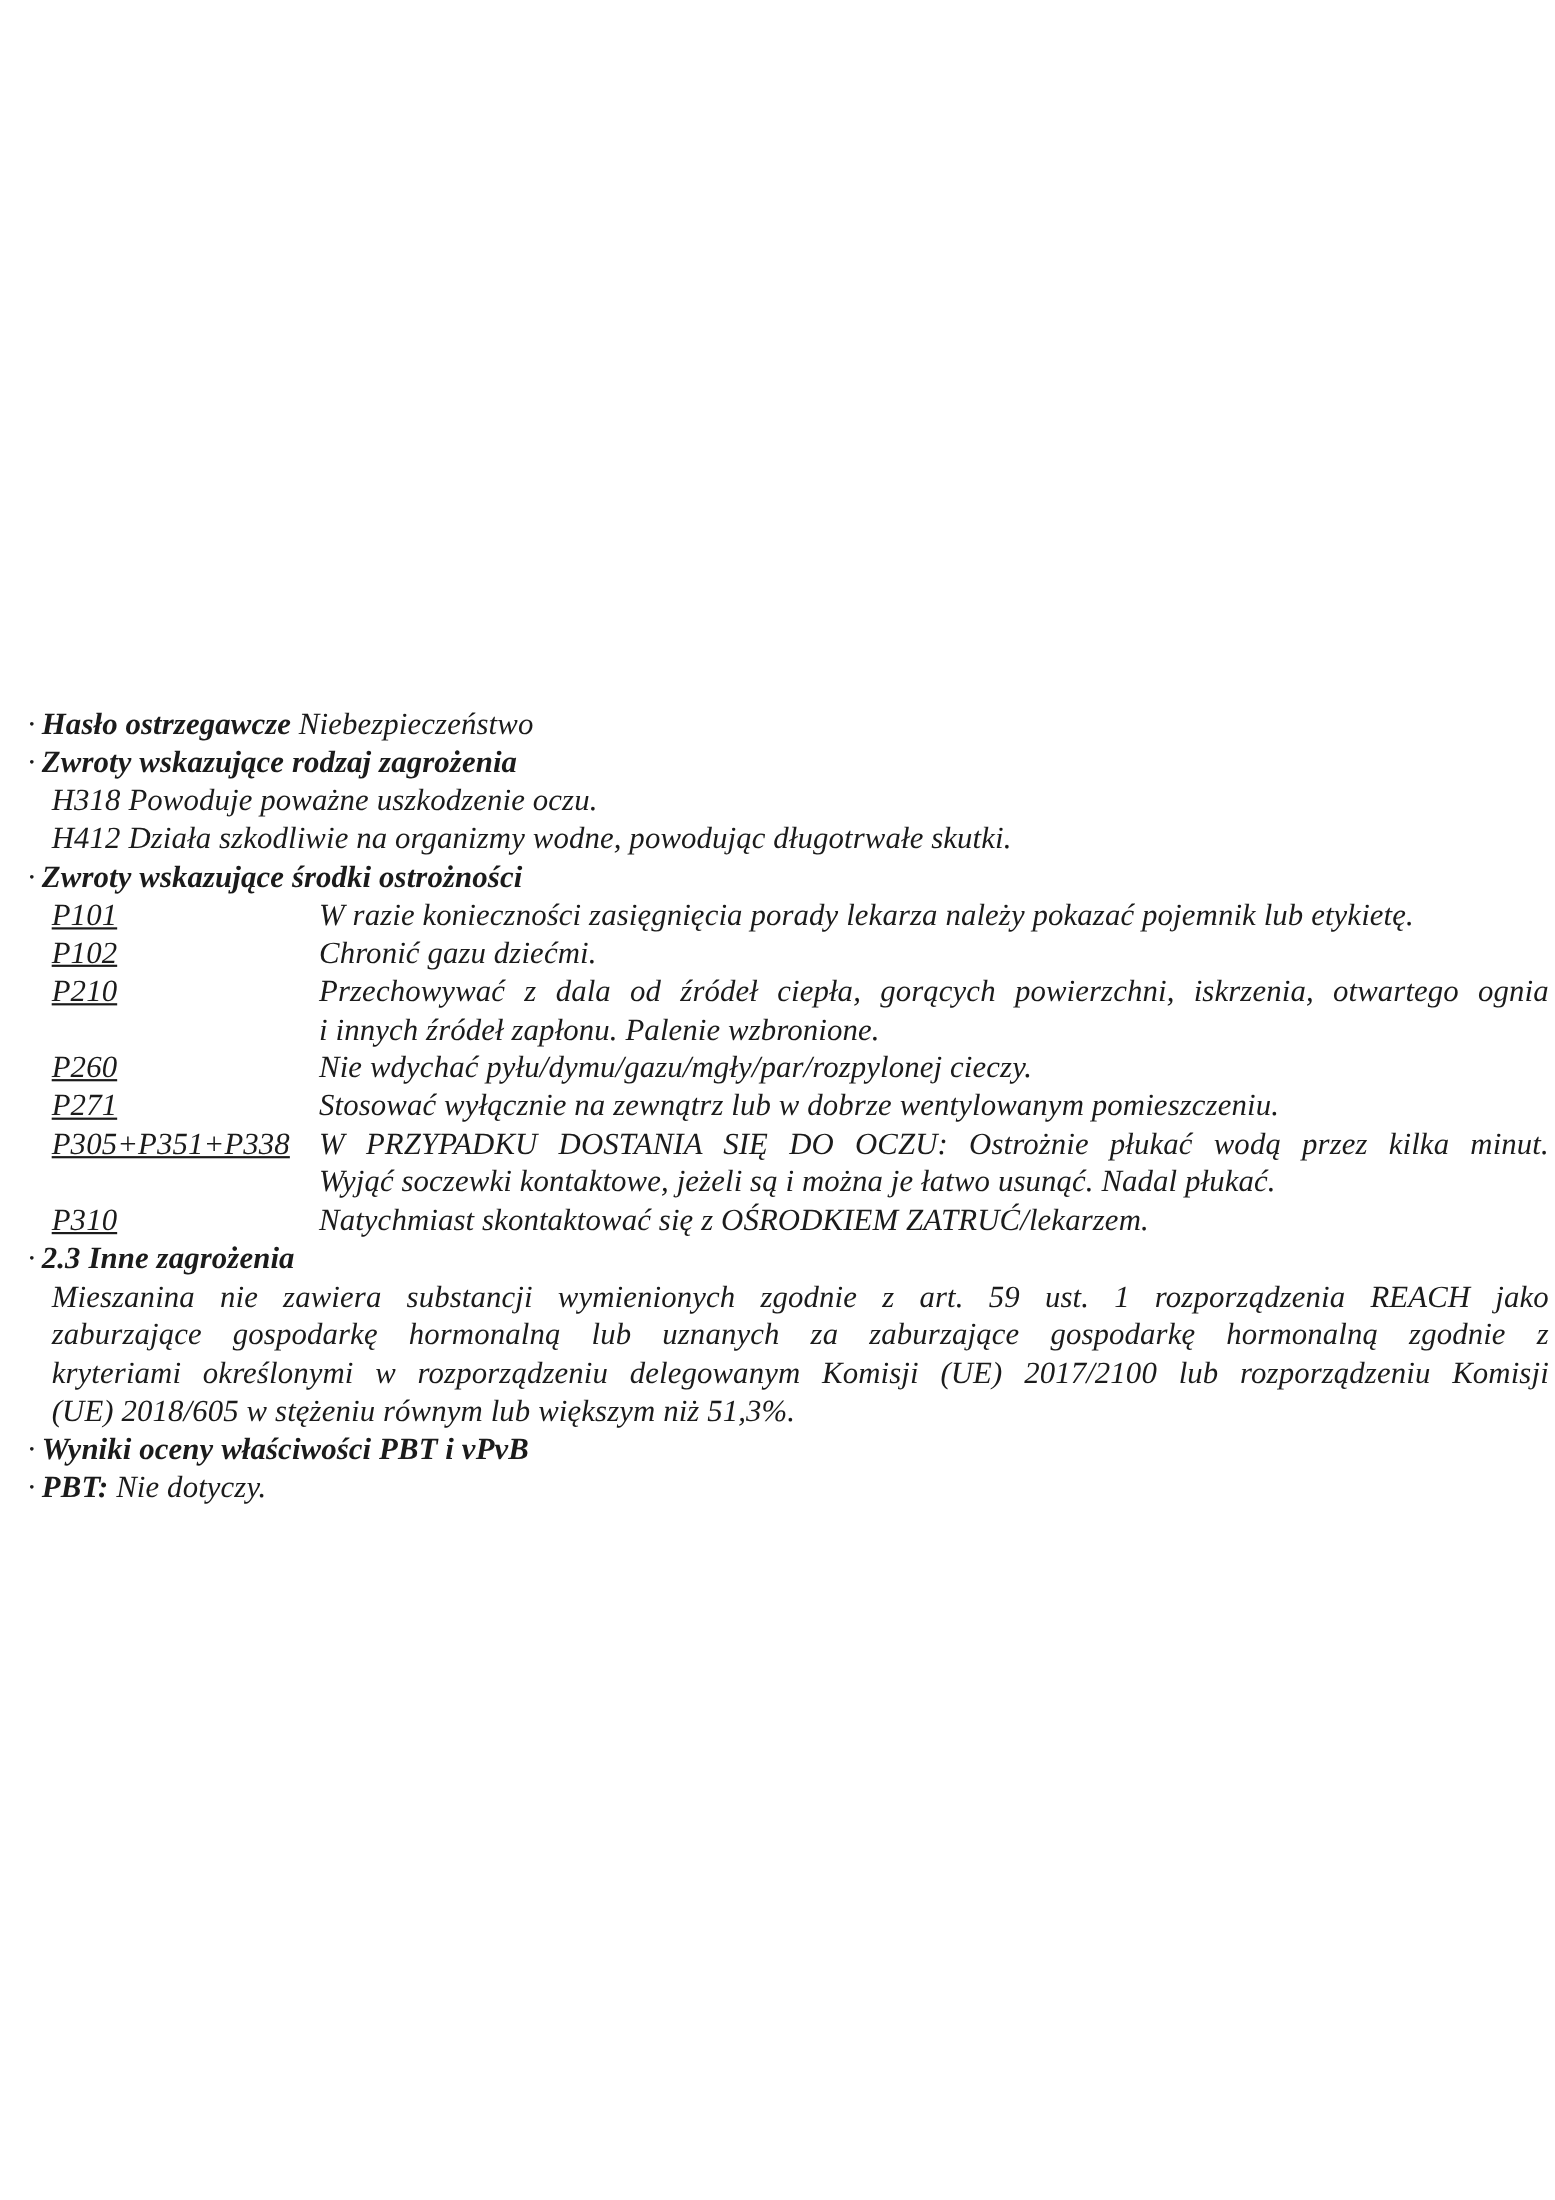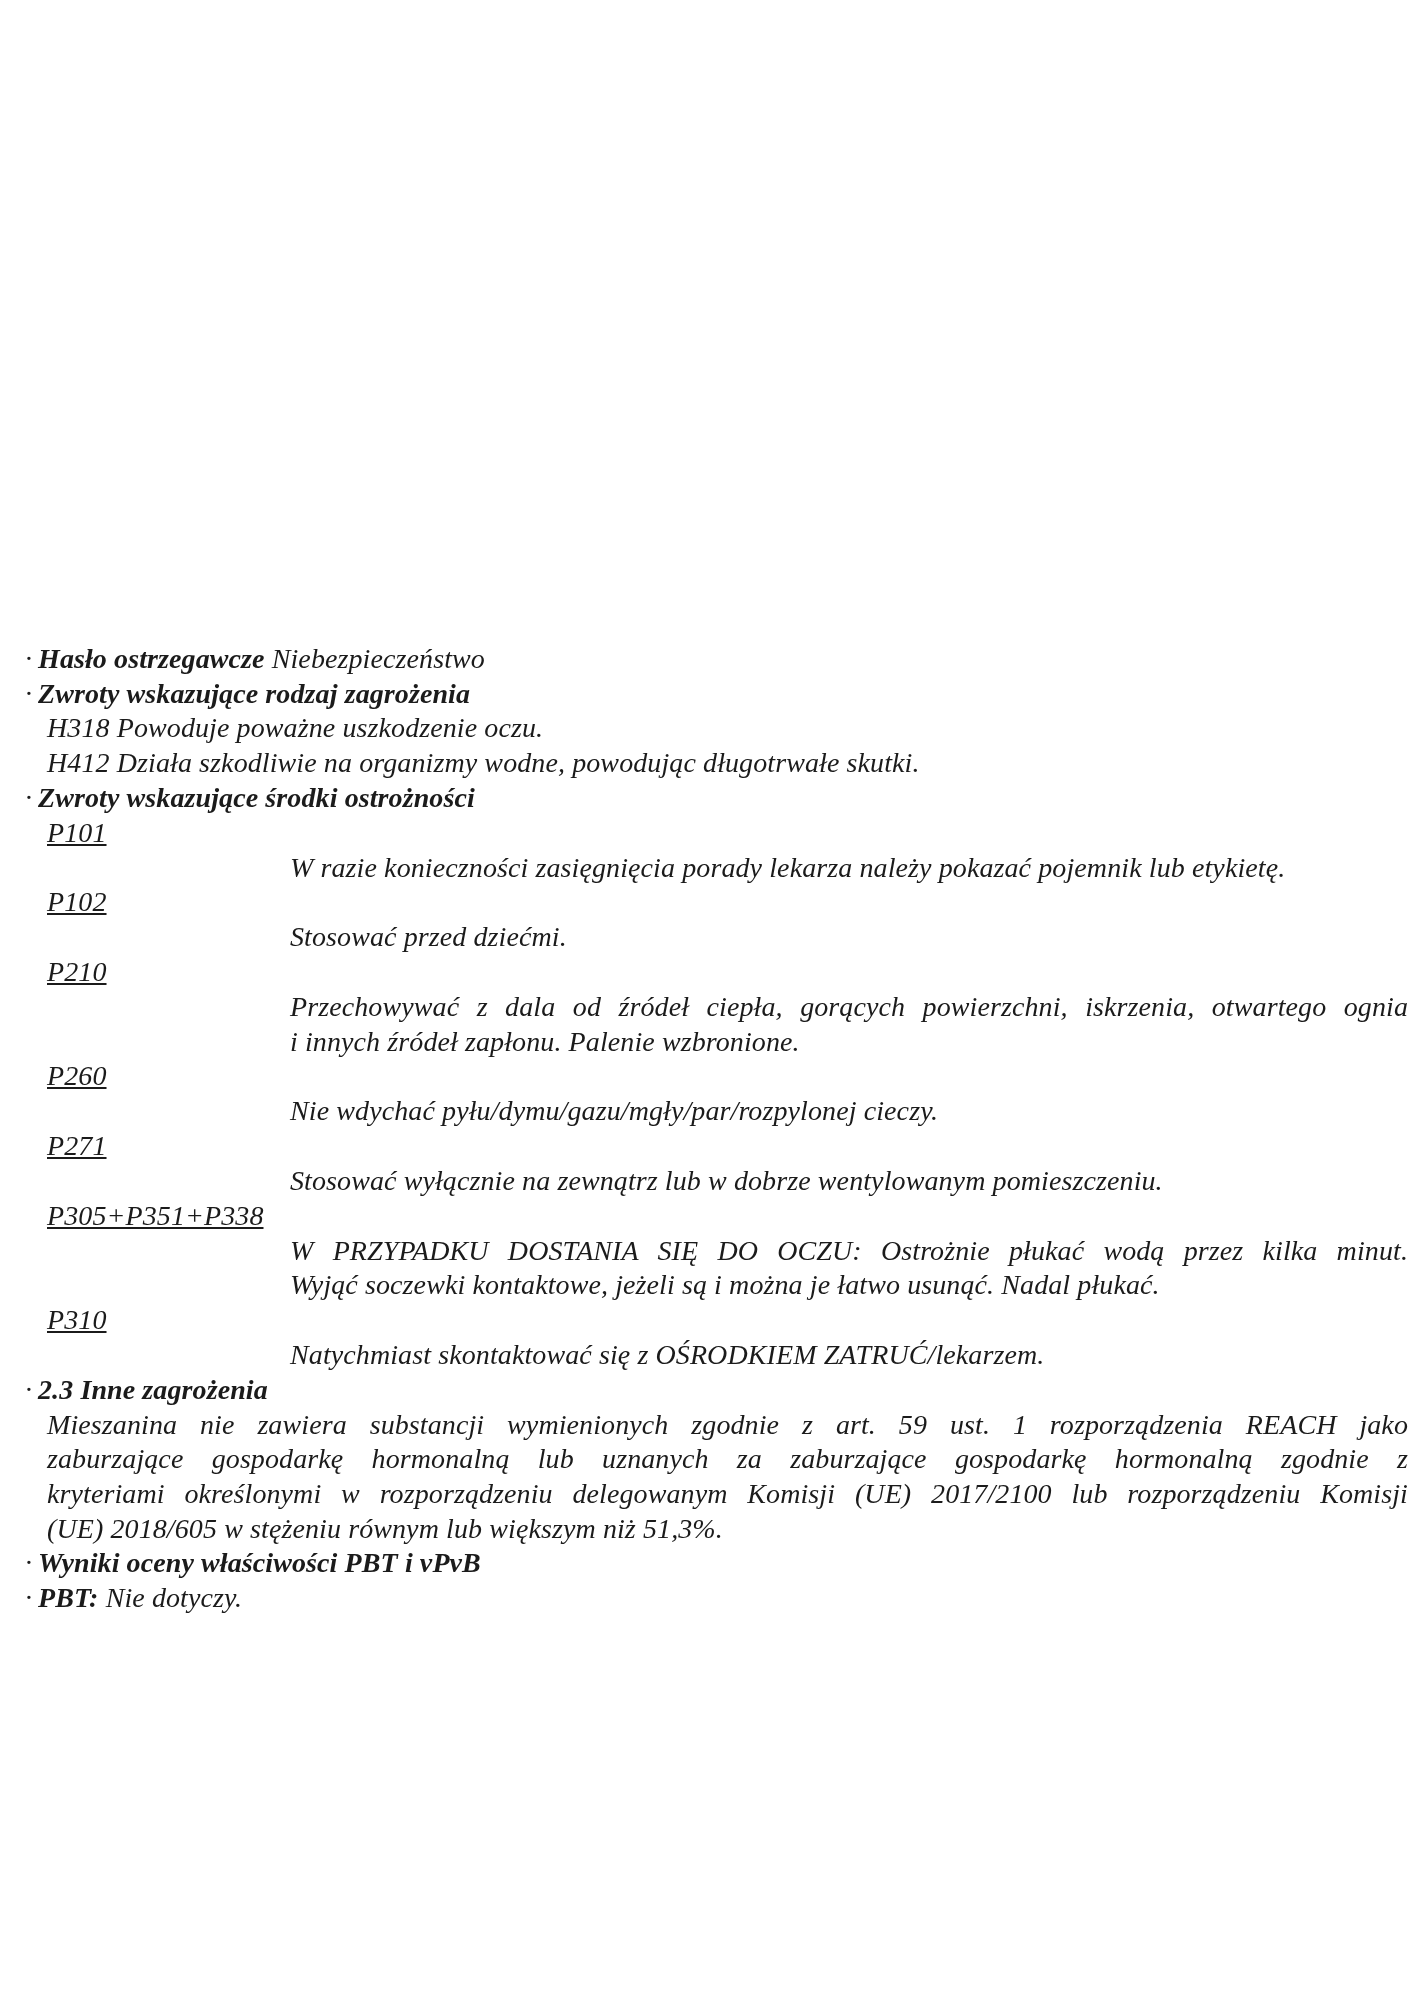--- a/index.html
+++ b/index.html
@@ -52,21 +52,20 @@
     margin-left: 47px;
   }
   .pcode {
     width: 243px;
     flex: none;
     text-decoration: underline;
   }
   .pdesc {
     flex: 1 1 auto;
     min-width: 0;
-    margin-top: 35px;
   }
   
   .jlines > .dline:not(:last-child) {
     text-align: justify;
     text-align-last: justify;
   }
 </style>
 </head>
 <body>
 
@@ -100,21 +99,21 @@
   <div class="prow">
     <div class="pcode">P101</div>
     <div class="pdesc jlines">
       <div class="dline">W razie konieczności zasięgnięcia porady lekarza należy pokazać pojemnik lub etykietę.</div>
     </div>
   </div>
 
   <div class="prow">
     <div class="pcode">P102</div>
     <div class="pdesc jlines">
-      <div class="dline">Stosować przed dziećmi.</div>
+      <div class="dline">Chronić gazu dziećmi.</div>
     </div>
   </div>
 
   <div class="prow">
     <div class="pcode">P210</div>
     <div class="pdesc jlines">
       <div class="dline">Przechowywać z dala od źródeł ciepła, gorących powierzchni, iskrzenia, otwartego ognia</div>
       <div class="dline">i innych źródeł zapłonu. Palenie wzbronione.</div>
     </div>
   </div>

